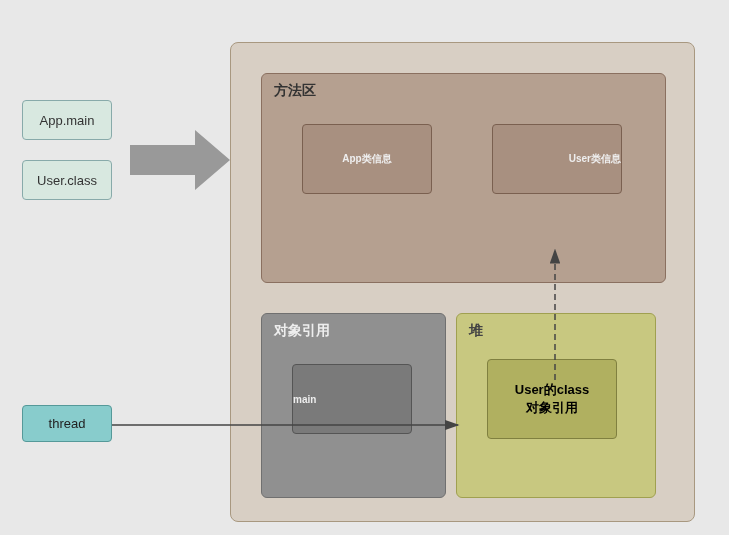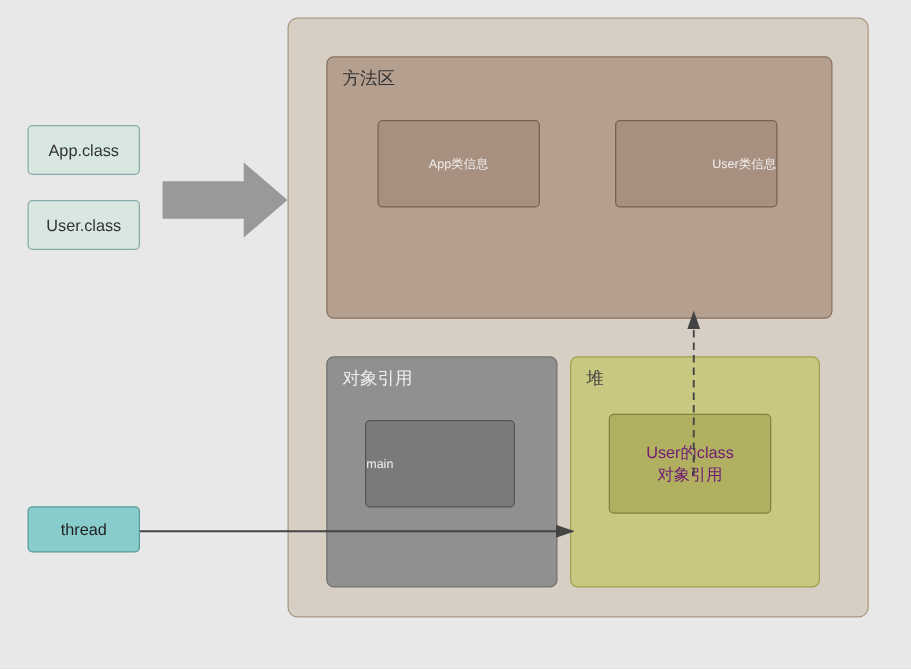--- a/index.html
+++ b/index.html
@@ -15,27 +15,28 @@
     .diagram-container {
       position: absolute;
       top: 0; left: 0;
       width: 729px;
       height: 535px;
     }
 
     
     .jvm-area {
       position: absolute;
-      top: 14px;
+      top: 42px;
       left: 230px;
       width: 465px;
       height: 480px;
       background: #d8cfc4;
       border-radius: 8px;
       border: 1.5px solid #a89880;
+      font-weight: bold;
     }
 
     
     .method-area {
       position: absolute;
       top: 30px;
       left: 30px;
       width: 405px;
       height: 210px;
       background: #b5a090;
@@ -200,21 +201,21 @@
     }
 
     
     .box-label {
       font-size: 10px;
       color: #eee;
     }
 
     .box-label-dark {
       font-size: 13px;
-      color: #701a75;
+      color: #000000;
     }
 
     
     .arrows-svg {
       position: absolute;
       top: 0; left: 0;
       width: 729px;
       height: 535px;
       pointer-events: none;
     }
@@ -250,21 +251,21 @@
         <div class="user-obj-box">
           <span class="box-label-dark">User的class<br>对象引用</span>
         </div>
       </div>
     </div>
 
   </div>
 
   <div class="left-classes">
     <div class="class-box">
-      <span>App.class</span>
+      <span>App.main</span>
     </div>
     <div class="class-box">
       <span>User.class</span>
     </div>
   </div>
 
   <div class="thread-box">
     <span>thread</span>
   </div>
 

